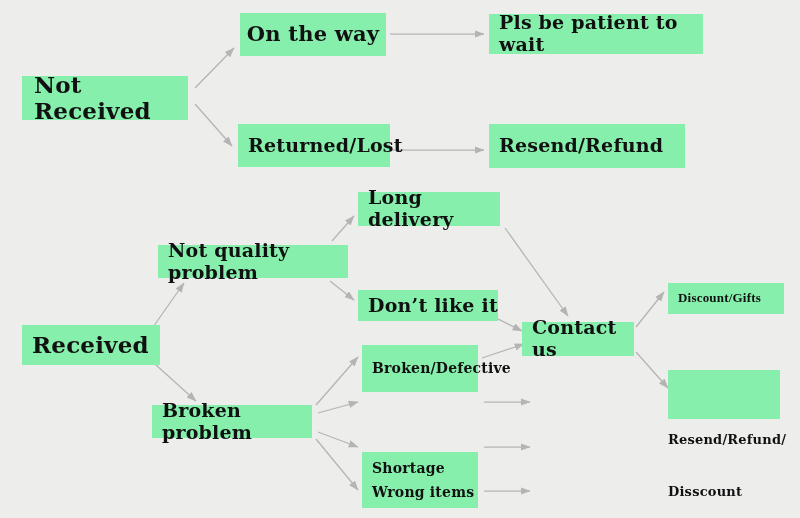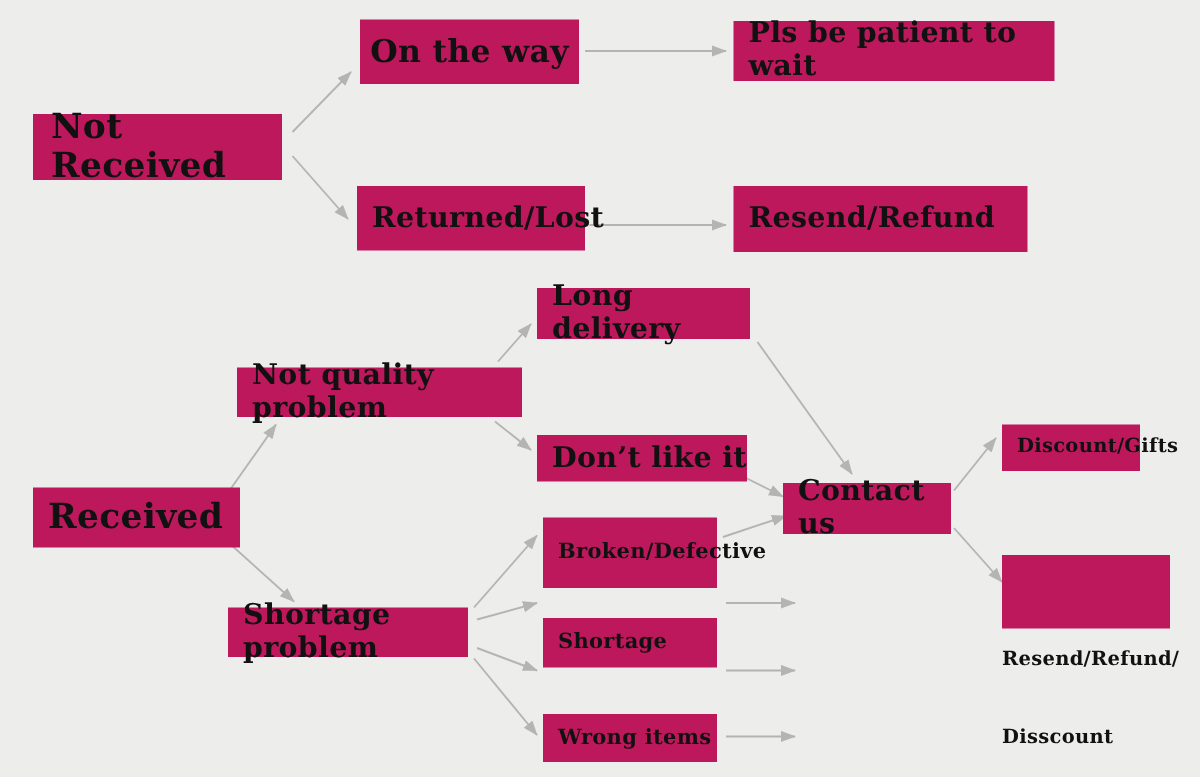--- a/index.html
+++ b/index.html
@@ -19,21 +19,21 @@
   #arrow-layer {
     position: absolute;
     left: 0;
     top: 0;
     width: 800px;
     height: 518px;
     pointer-events: none;
   }
   .node {
     position: absolute;
-    background: #be185d;
+    background: #86efac;
     color: #111111;
     display: flex;
     align-items: center;
     box-sizing: border-box;
     font-family: "DejaVu Serif", "Liberation Serif", serif;
     font-weight: 700;
     letter-spacing: 0.2px;
     line-height: 1.15;
     white-space: pre-line;
   }
@@ -113,35 +113,35 @@
   <div class="node pad-l t-mid" style="left:489px; top:14px;  width:214px; height:40px;">Pls be patient to wait</div>
 
   <div class="node pad-l t-mid" style="left:238px; top:124px; width:152px; height:43px;">Returned/Lost</div>
 
   <div class="node pad-l t-mid" style="left:489px; top:124px; width:196px; height:44px;">Resend/Refund</div>
 
   <div class="node pad-l t-root" style="left:22px;  top:325px; width:138px; height:40px;">Received</div>
 
   <div class="node pad-l t-mid" style="left:158px; top:245px; width:190px; height:33px;">Not quality problem</div>
 
-  <div class="node pad-l t-mid" style="left:152px; top:405px; width:160px; height:33px;">Shortage problem</div>
+  <div class="node pad-l t-mid" style="left:152px; top:405px; width:160px; height:33px;">Broken problem</div>
 
   <div class="node pad-l t-mid" style="left:358px; top:192px; width:142px; height:34px;">Long delivery</div>
 
   <div class="node pad-l t-mid" style="left:358px; top:290px; width:140px; height:31px;">Don’t like it</div>
 
   <div class="node pad-l t-small" style="left:362px; top:345px; width:116px; height:47px;">Broken/Defective</div>
 
 
-  <div class="node pad-l t-small" style="left:362px; top:412px; width:116px; height:33px;">Shortage</div>
+  <div class="node pad-l t-small" style="left:362px; top:452px; width:116px; height:33px;">Shortage</div>
 
   <div class="node pad-l t-small" style="left:362px; top:476px; width:116px; height:32px;">Wrong items</div>
 
   <div class="node pad-l t-mid" style="left:522px; top:322px; width:112px; height:34px;">Contact us</div>
 
-  <div class="node pad-l t-tiny" style="left:668px; top:283px; width:92px; height:31px;">Discount/Gifts</div>
+  <div class="node pad-l t-tiny" style="left:668px; top:283px; width:116px; height:31px;font-family:Liberation Serif, serif;">Discount/Gifts</div>
 
   <div class="node two-line t-tiny" style="left:668px; top:370px; width:112px; height:49px;">
     <span>Resend/Refund/</span>
     <span>Disscount</span>
   </div>
 
 </div>
 
 </body></html>

